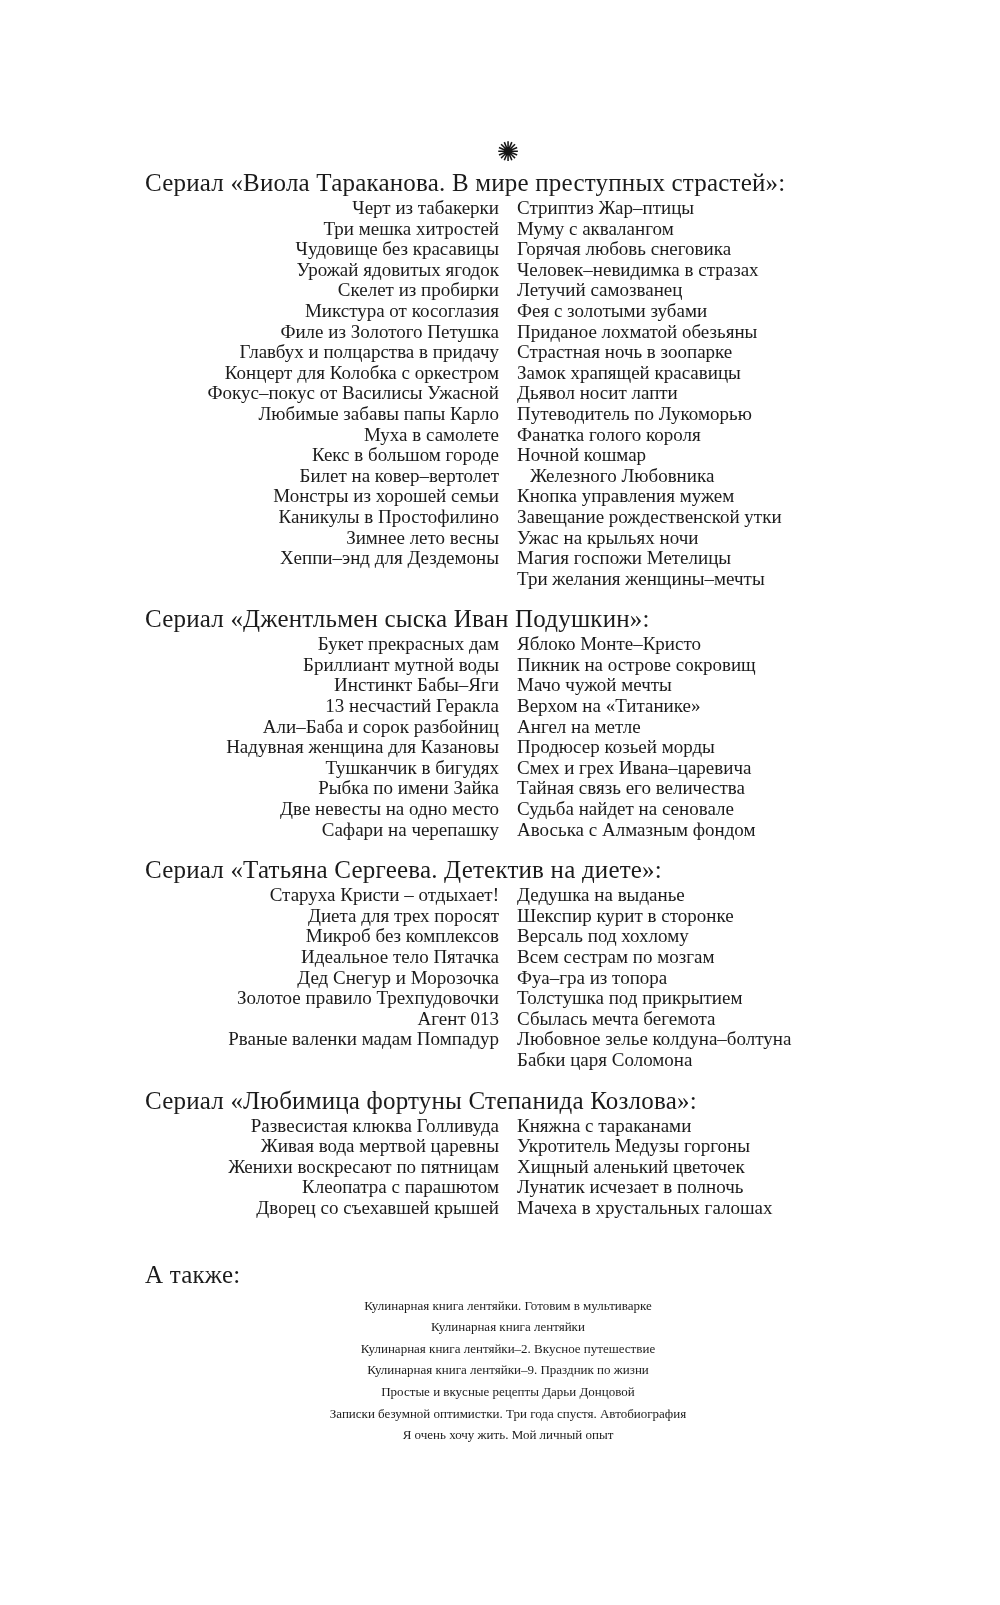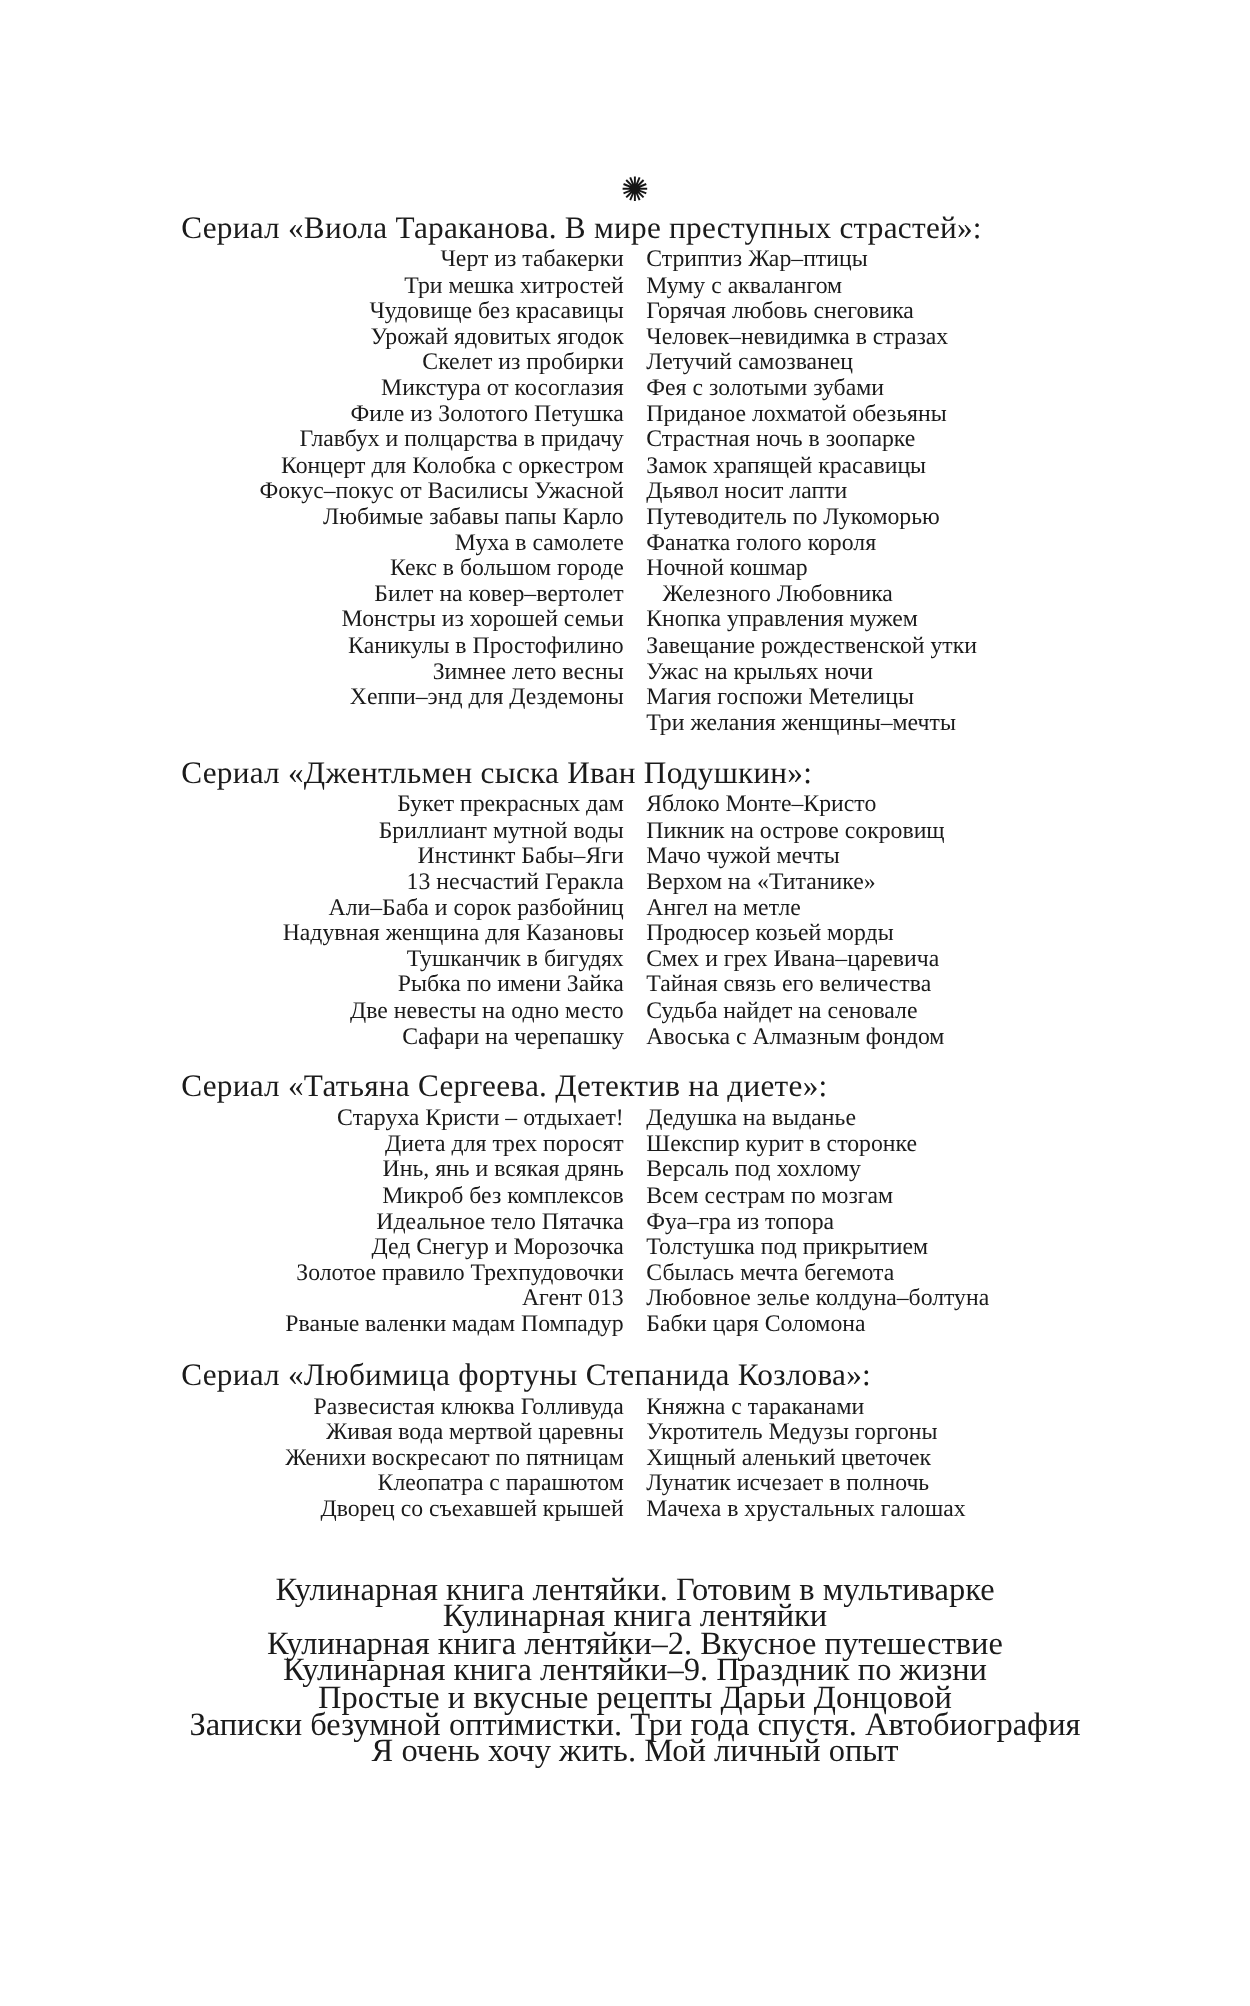--- a/index.html
+++ b/index.html
@@ -57,21 +57,21 @@
     padding-left: 13px;
   }
   .also {
     margin-top: 42px;
   }
   .also-title {
     margin-bottom: 6px;
   }
   .also-list {
     text-align: center;
-    font-size: 26px;
+    font-size: 13px;
     line-height: 21.6px;
   }
 </style>
 </head>
 <body>
 
 <div class="page-content">
   <div class="ornament">✺</div>
 
   <div id="sections">
@@ -149,21 +149,20 @@
             <div class="title-line">Авоська с Алмазным фондом</div>
           </div>
         </div>
       </section>
       <section class="series">
         <h2 class="series-title">Сериал «Татьяна Сергеева. Детектив на диете»:</h2>
         <div class="cols">
           <div class="col col-left">
             <div class="title-line">Старуха Кристи – отдыхает!</div>
             <div class="title-line">Диета для трех поросят</div>
-            <div class="title-line">Инь, янь и всякая дрянь</div>
             <div class="title-line">Микроб без комплексов</div>
             <div class="title-line">Идеальное тело Пятачка</div>
             <div class="title-line">Дед Снегур и Морозочка</div>
             <div class="title-line">Золотое правило Трехпудовочки</div>
             <div class="title-line">Агент 013</div>
             <div class="title-line">Рваные валенки мадам Помпадур</div>
           </div>
           <div class="col col-right">
             <div class="title-line">Дедушка на выданье</div>
             <div class="title-line">Шекспир курит в сторонке</div>
@@ -192,20 +191,21 @@
             <div class="title-line">Укротитель Медузы горгоны</div>
             <div class="title-line">Хищный аленький цветочек</div>
             <div class="title-line">Лунатик исчезает в полночь</div>
             <div class="title-line">Мачеха в хрустальных галошах</div>
           </div>
         </div>
       </section>
     </div>
 
   <div class="also">
+    <h2 class="also-title">А также:</h2>
     <div id="also-list" class="also-list">
         <div class="title-line">Кулинарная книга лентяйки. Готовим в мультиварке</div>
         <div class="title-line">Кулинарная книга лентяйки</div>
         <div class="title-line">Кулинарная книга лентяйки–2. Вкусное путешествие</div>
         <div class="title-line">Кулинарная книга лентяйки–9. Праздник по жизни</div>
         <div class="title-line">Простые и вкусные рецепты Дарьи Донцовой</div>
         <div class="title-line">Записки безумной оптимистки. Три года спустя. Автобиография</div>
         <div class="title-line">Я очень хочу жить. Мой личный опыт</div>
       </div>
   </div>

